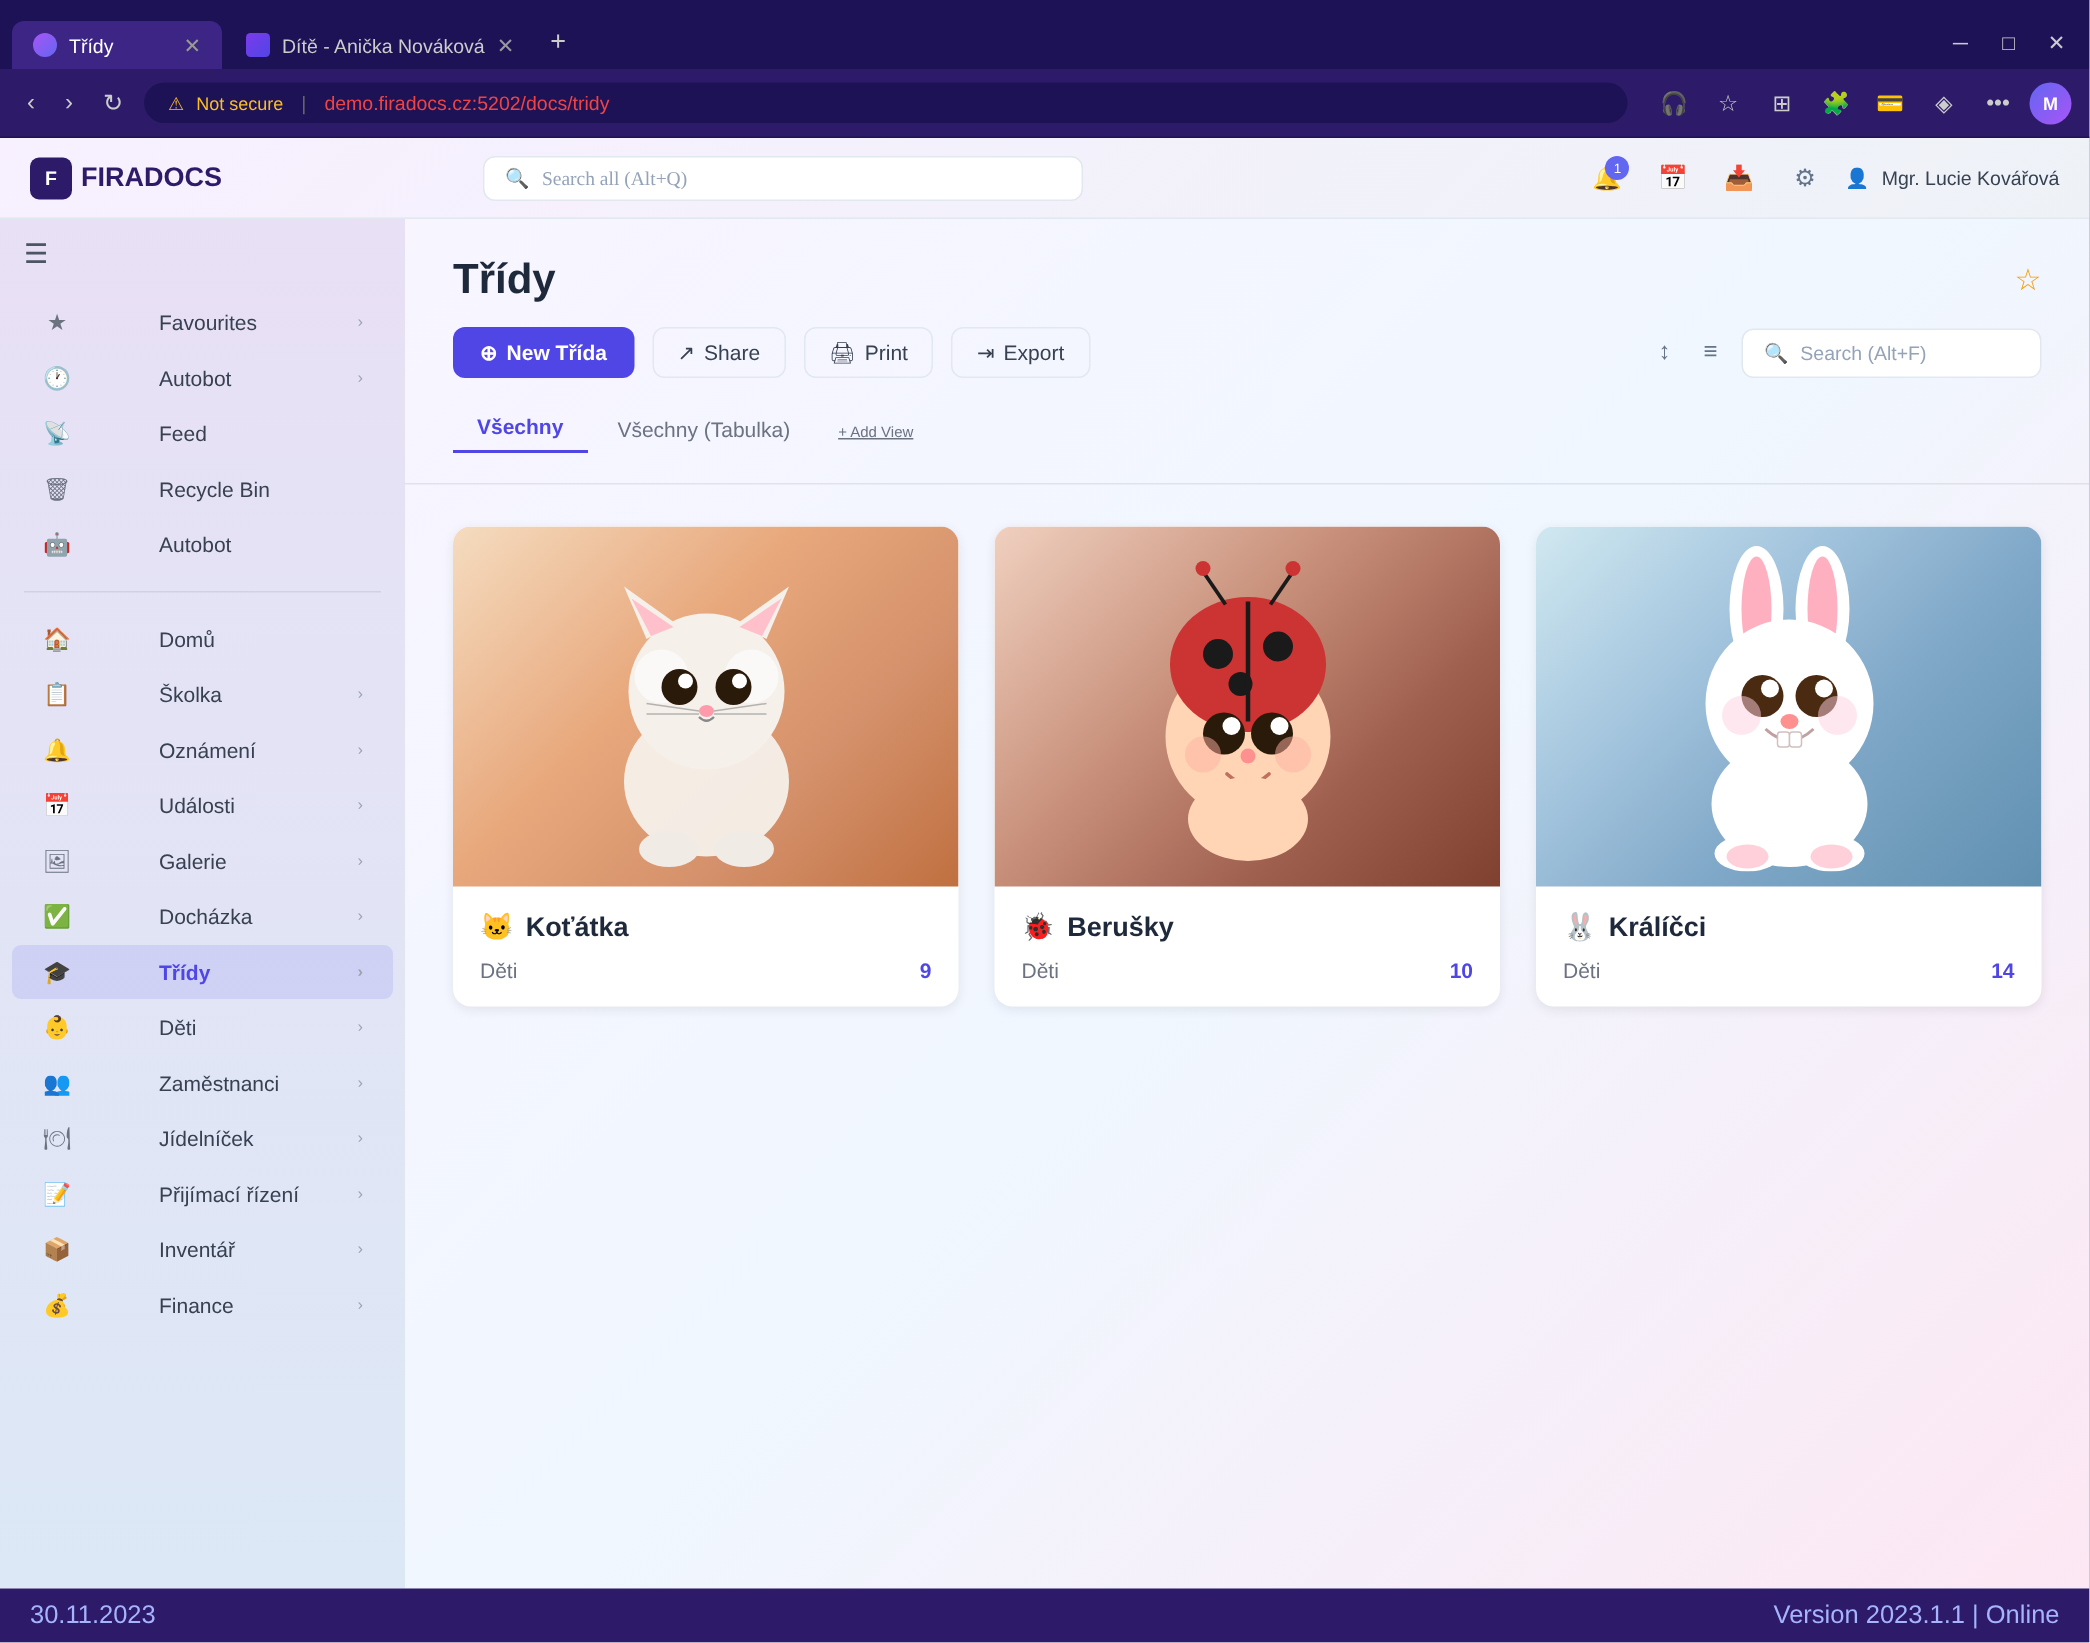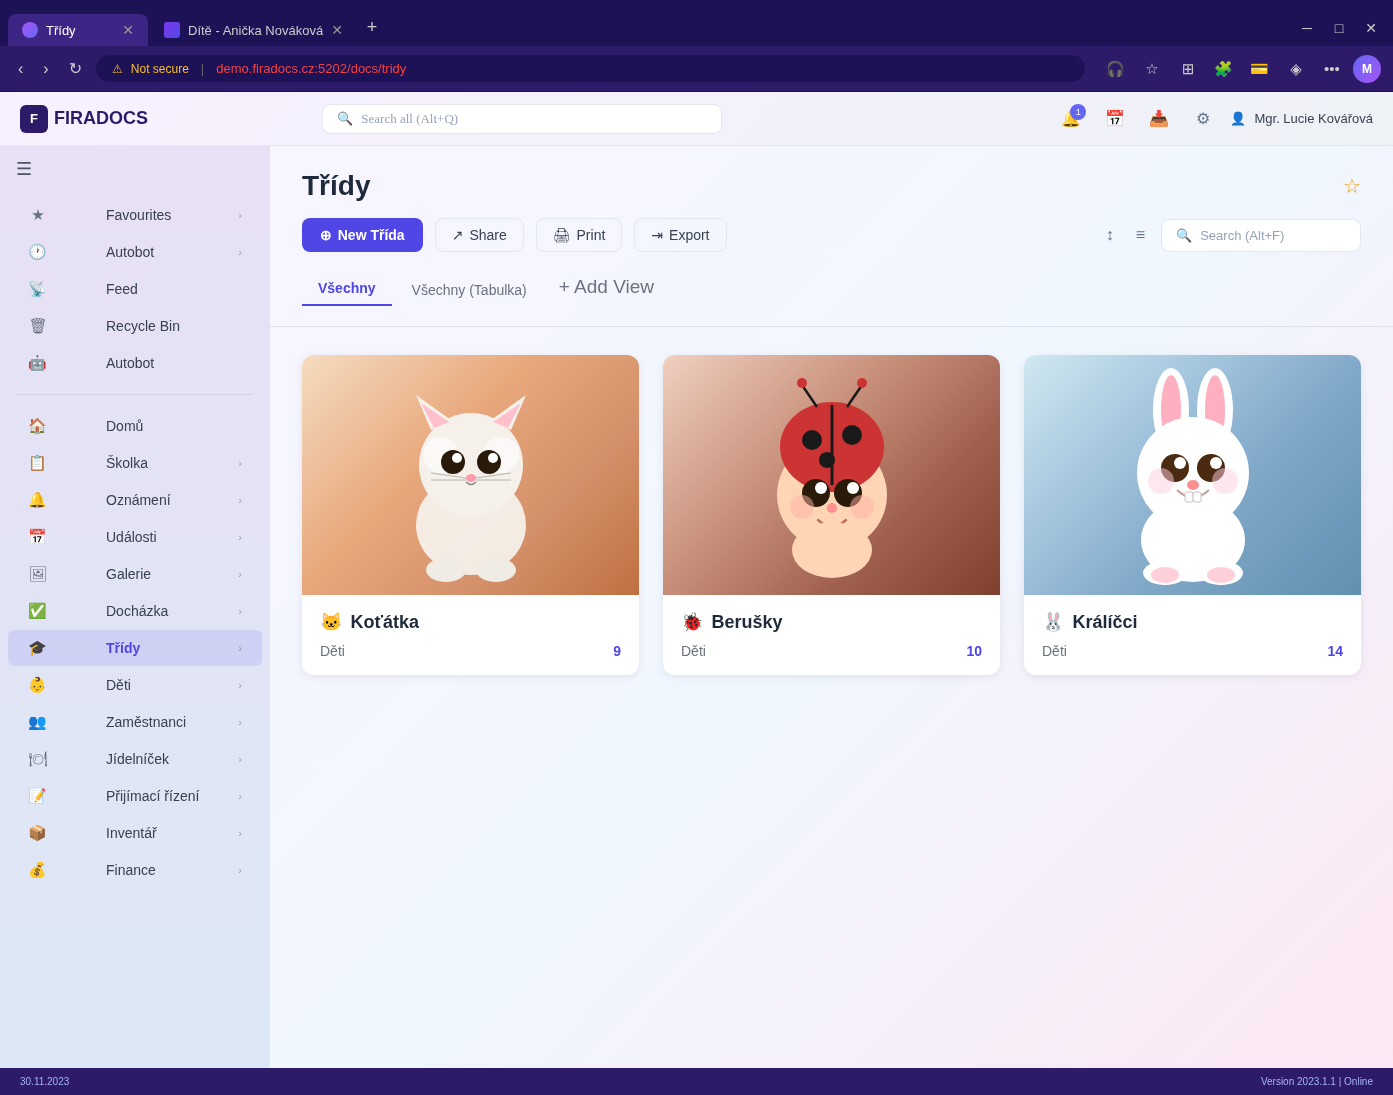--- a/index.html
+++ b/index.html
@@ -45,40 +45,40 @@
     .hamburger { font-size: 18px; color: #4b5563; cursor: pointer; }
     .sidebar-section { padding: 4px 0; }
     .sidebar-item { display: flex; align-items: center; gap: 10px; padding: 9px 20px; cursor: pointer; font-size: 14px; color: #374151; border-radius: 6px; margin: 1px 8px; transition: background 0.15s; }
     .sidebar-item.active { background: rgba(99,102,241,0.15); color: #4f46e5; font-weight: 600; }
     .sidebar-icon { font-size: 15px; color: #6b7280; width: 20px; text-align: center; }
     .sidebar-label { flex: 1; margin-left: 48px; }
     .sidebar-arrow { color: #9ca3af; font-size: 11px; }
     .sidebar-divider { height: 1px; background: rgba(0,0,0,0.08); margin: 8px 16px; }
     .sidebar-section-title { padding: 12px 20px 4px; font-size: 11px; font-weight: 700; color: #6b7280; text-transform: uppercase; letter-spacing: 0.05em; }
     .sidebar-bottom { margin-top: auto; padding: 12px 0; }
-    .version-footer { background: #2d1b69; color: #a5b4fc; font-size: 10px; padding: 8px 20px; display: flex; justify-content: space-between; }
+    .version-footer { background: #2d1b69; color: #a5b4fc; font-size: 17px; padding: 8px 20px; display: flex; justify-content: space-between; }
 
     
     .content { flex: 1; background: linear-gradient(135deg, #f8f5ff 0%, #f0f7ff 50%, #fce7f3 100%); overflow-y: auto; display: flex; flex-direction: column; }
     .content-header { padding: 24px 32px 16px; display: flex; align-items: center; justify-content: space-between; }
     .page-title { font-size: 28px; font-weight: 700; color: #1e293b; }
     .star-btn { color: #f59e0b; font-size: 20px; cursor: pointer; background: none; border: none; }
 
     .toolbar { padding: 0 32px 16px; display: flex; align-items: center; gap: 12px; }
     .btn-new { background: #4f46e5; color: white; border: none; border-radius: 8px; padding: 9px 18px; font-size: 14px; font-weight: 600; cursor: pointer; display: flex; align-items: center; gap: 6px; }
     .btn-tool { background: none; border: 1px solid #e2e8f0; border-radius: 8px; padding: 8px 16px; font-size: 14px; color: #374151; cursor: pointer; display: flex; align-items: center; gap: 6px; }
     .toolbar-right { margin-left: auto; display: flex; align-items: center; gap: 10px; }
     .sort-btn { background: none; border: none; color: #64748b; font-size: 16px; cursor: pointer; padding: 6px; }
     .filter-btn { background: none; border: none; color: #64748b; font-size: 16px; cursor: pointer; padding: 6px; }
     .search-inline { background: white; border: 1px solid #e2e8f0; border-radius: 8px; padding: 8px 14px; font-size: 13px; color: #94a3b8; display: flex; align-items: center; gap: 8px; min-width: 200px; cursor: text; }
 
     .views-tabs { padding: 0 32px 20px; display: flex; align-items: flex-end; gap: 4px; border-bottom: 1px solid rgba(0,0,0,0.08); margin-bottom: 0; }
     .view-tab { padding: 8px 16px; font-size: 14px; color: #6b7280; cursor: pointer; border-radius: 6px; }
     .view-tab.active { color: #4f46e5; font-weight: 600; border-bottom: 2px solid #4f46e5; border-radius: 0; }
-    .view-tab-add { color: #6b7280; font-size: 19px; cursor: pointer; display: flex; align-items: center; gap: 4px; padding: 8px 12px; }
+    .view-tab-add { color: #6b7280; font-size: 10px; cursor: pointer; display: flex; align-items: center; gap: 4px; padding: 8px 12px; text-decoration: underline; }
 
     
     .cards-grid { display: grid; grid-template-columns: repeat(3, 1fr); gap: 24px; padding: 28px 32px; }
     .card { background: white; border-radius: 12px; overflow: hidden; box-shadow: 0 2px 8px rgba(0,0,0,0.08); cursor: pointer; transition: box-shadow 0.2s; }
     .card-info { padding: 16px 18px; }
     .card-title { font-size: 18px; font-weight: 700; color: #1e293b; margin-bottom: 10px; display: flex; align-items: center; gap: 8px; }
     .card-emoji { font-size: 18px; }
     .card-meta { display: flex; align-items: center; justify-content: space-between; color: #6b7280; font-size: 14px; }
     .card-meta-label { color: #6b7280; }
     .card-meta-count { color: #4f46e5; font-weight: 600; }

